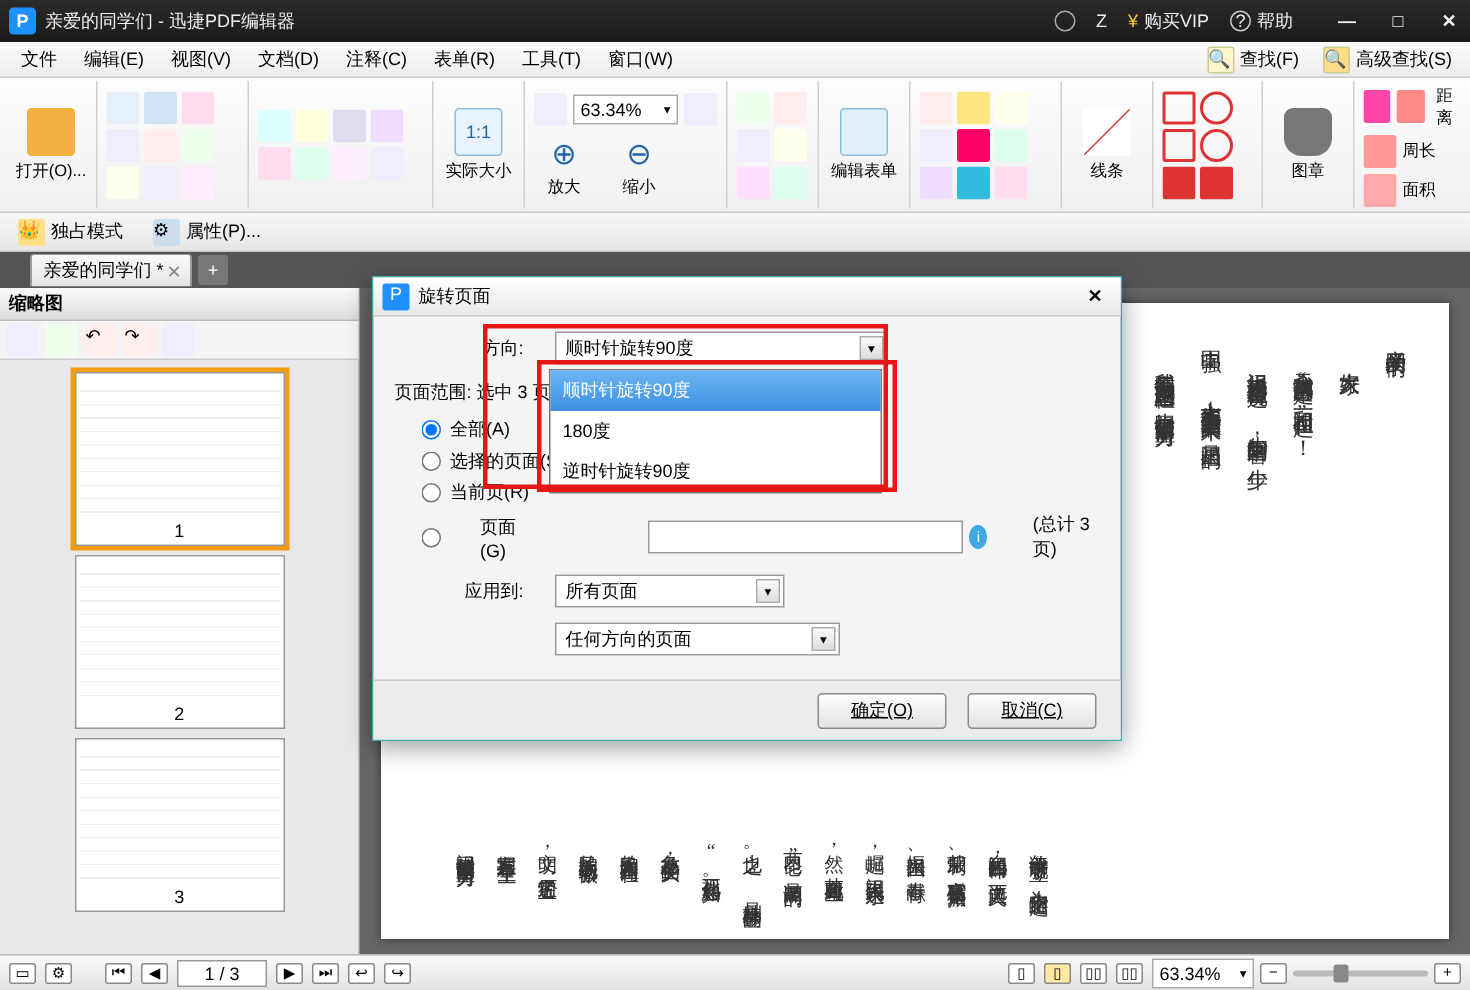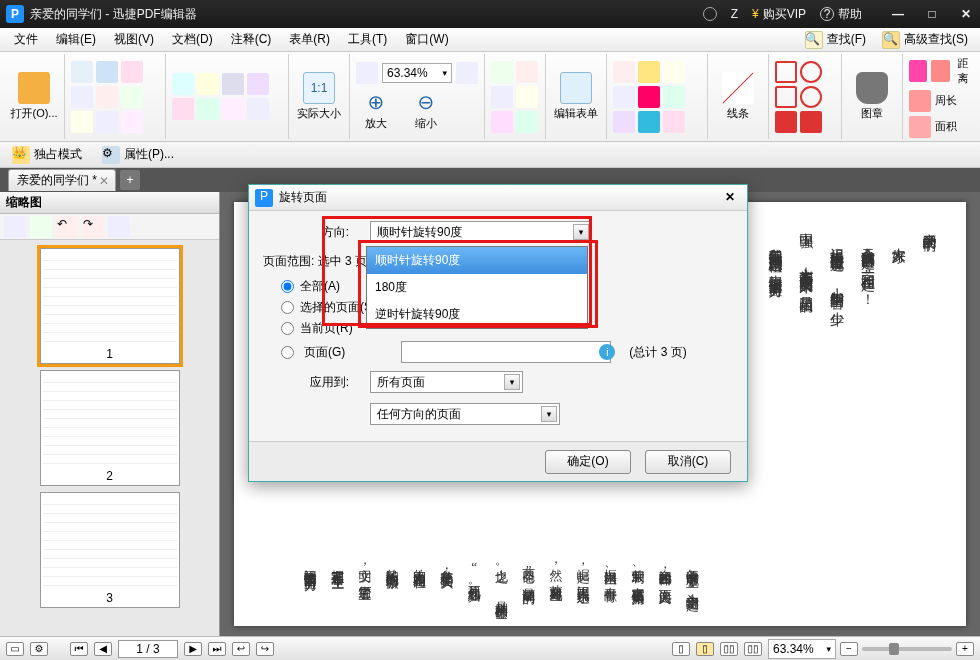--- a/index.html
+++ b/index.html
@@ -21,26 +21,26 @@
   .ribbon{height:90px;background:linear-gradient(#fdfdfd,#f0f0f0);border-bottom:1px solid #c8c8c8;display:flex;align-items:stretch;padding:2px 4px;overflow:hidden;}
   .rgroup{border-right:1px solid #d0d0d0;padding:2px 6px;display:flex;flex-direction:column;justify-content:center;}
   .rgrid{display:flex;flex-wrap:wrap;gap:3px;align-content:flex-start;}
   .bigbtn{width:48px;display:flex;flex-direction:column;align-items:center;justify-content:center;gap:2px;cursor:pointer;}
   .bigicon{width:32px;height:32px;border-radius:3px;}
   .smico{width:22px;height:22px;border:1px solid transparent;border-radius:2px;cursor:pointer;}
   .lbl{font-size:11px;text-align:center;}
   .zoomfield{width:70px;height:20px;border:1px solid #aaa;background:#fff;display:flex;align-items:center;padding:0 4px;}
   .secondary-bar{height:26px;background:linear-gradient(#f7f7f7,#e6e6e6);border-bottom:1px solid #c8c8c8;display:flex;align-items:center;padding:0 6px;gap:8px;}
   .sbtn{display:flex;align-items:center;gap:4px;padding:2px 6px;cursor:pointer;}
-  .tabbar{height:24px;background:#555;display:flex;align-items:center;padding-left:8px;}
+  .tabbar{height:24px;background:#555;display:flex;align-items:center;padding-left:20px;}
   .tab{height:22px;background:linear-gradient(#fafafa,#e4e4e4);border:1px solid #999;border-bottom:none;border-radius:3px 3px 0 0;padding:0 18px 0 8px;display:flex;align-items:center;position:relative;cursor:pointer;}
   .tabclose{position:absolute;right:4px;top:4px;width:12px;height:12px;color:#888;}
   .tabadd{width:20px;height:20px;background:#777;margin-left:4px;display:flex;align-items:center;justify-content:center;color:#fff;cursor:pointer;border-radius:2px;}
   .workspace{position:absolute;top:192px;bottom:24px;left:0;right:0;display:flex;background:#666;}
-  .sidepanel{width:220px;background:#e8e8e8;border-right:1px solid #999;display:flex;flex-direction:column;}
+  .sidepanel{width:240px;background:#e8e8e8;border-right:1px solid #999;display:flex;flex-direction:column;}
   .sidehead{height:22px;background:linear-gradient(#fafafa,#ddd);border-bottom:1px solid #bbb;display:flex;align-items:center;padding:0 6px;font-weight:bold;}
   .sidetools{height:26px;background:#f4f4f4;border-bottom:1px solid #ccc;display:flex;align-items:center;gap:4px;padding:0 4px;}
   .thumbs{flex:1;overflow:auto;padding:8px;display:flex;flex-direction:column;gap:6px;align-items:center;}
   .thumb{width:140px;border:1px solid #999;background:#fff;position:relative;display:flex;flex-direction:column;align-items:center;}
   .thumb.sel{outline:3px solid #f39c12;}
   .thumb-inner{width:134px;height:90px;margin:3px;background:repeating-linear-gradient(#fff,#fff 8px,#eee 8px,#eee 9px);}
   .thumb-num{padding:2px 0;}
   .mainview{flex:1;background:#666;position:relative;overflow:hidden;}
   .page{position:absolute;left:14px;top:10px;right:14px;bottom:10px;background:#fff;box-shadow:0 0 6px rgba(0,0,0,.5);}
   .vtxt{position:absolute;top:20px;right:22px;writing-mode:vertical-rl;text-orientation:upright;font-family:"SimSun";font-size:14px;line-height:2.2;color:#333;letter-spacing:1px;}
@@ -60,21 +60,21 @@
   .dlg-body{padding:10px 14px 6px 14px;}
   .fieldrow{display:flex;align-items:center;gap:21px;margin-bottom:10px;}
   .fieldrow .flabel{width:86px;text-align:right;}
   .combo{height:22px;border:1px solid #999;background:#fff;display:flex;align-items:center;padding:0 6px;position:relative;cursor:pointer;}
   .combo .arrow{position:absolute;right:2px;top:2px;width:16px;height:16px;background:linear-gradient(#fafafa,#ddd);border:1px solid #aaa;display:flex;align-items:center;justify-content:center;font-size:9px;}
   .group-title{color:#000000;margin:4px 0 8px 0;}
   .radio-row{display:flex;align-items:center;gap:6px;margin:4px 0 4px 18px;}
   .textinput{height:22px;border:1px solid #999;background:#fff;flex:0 0 210px;}
   .info-ic{width:16px;height:16px;border-radius:50%;background:#3da9e0;color:#fff;display:flex;align-items:center;justify-content:center;font-size:10px;margin-left:-22px;z-index:1;}
   .dlg-foot{height:40px;background:#ececec;border-top:1px solid #ccc;display:flex;align-items:center;justify-content:flex-end;gap:14px;padding:0 16px;}
-  .btn{min-width:86px;height:24px;border:1px solid #8a8a8a;background:linear-gradient(#fefefe,#e2e2e2);border-radius:3px;cursor:pointer;display:flex;align-items:center;justify-content:center;}
+  .btn{min-width:86px;height:24px;border:1px solid #8a8a8a;background:linear-gradient(#fefefe,#e2e2e2);border-radius:3px;cursor:pointer;display:flex;align-items:center;justify-content:center;text-decoration:underline;}
   .dropdown-list{position:absolute;left:366px;top:246px;width:222px;background:#fff;border:1px solid #777;z-index:20;}
   .dd-item{padding:5px 8px;cursor:pointer;}
   .dd-item.sel{background:linear-gradient(#6cb6f5,#3d8fe0);color:#fff;}
   .redbox1{position:absolute;left:322px;top:216px;width:270px;height:110px;border:3px solid #e71616;pointer-events:none;z-index:30;}
   .redbox2{position:absolute;left:358px;top:240px;width:240px;height:88px;border:3px solid #e71616;pointer-events:none;z-index:30;}
   .ricon{width:18px;height:18px;display:inline-block;border-radius:2px;}
 </style>
 </head>
 <body>
 
@@ -373,21 +373,21 @@
         <span>全部(A)</span>
       </div>
     <div class="radio-row">
         <input type="radio" style="">
         <span>选择的页面(S)</span>
       </div>
     <div class="radio-row">
         <input type="radio" style="">
         <span>当前页(R)</span>
       </div>
-    <div class="radio-row" style="gap:10px;">
+    <div class="radio-row" style="gap:26px;">
       <input type="radio" style="">
         <span>页面(G)</span>
       <div style="width:36px;"></div>
       <input class="textinput" style="">
       <div class="info-ic">i</div>
       <span style="margin-left:4px;">(总计 3 页)</span>
     </div>
     <div class="fieldrow" style="margin-top:8px;">
       <div class="flabel">应用到:</div>
       <div class="combo" style="width:153px;">

